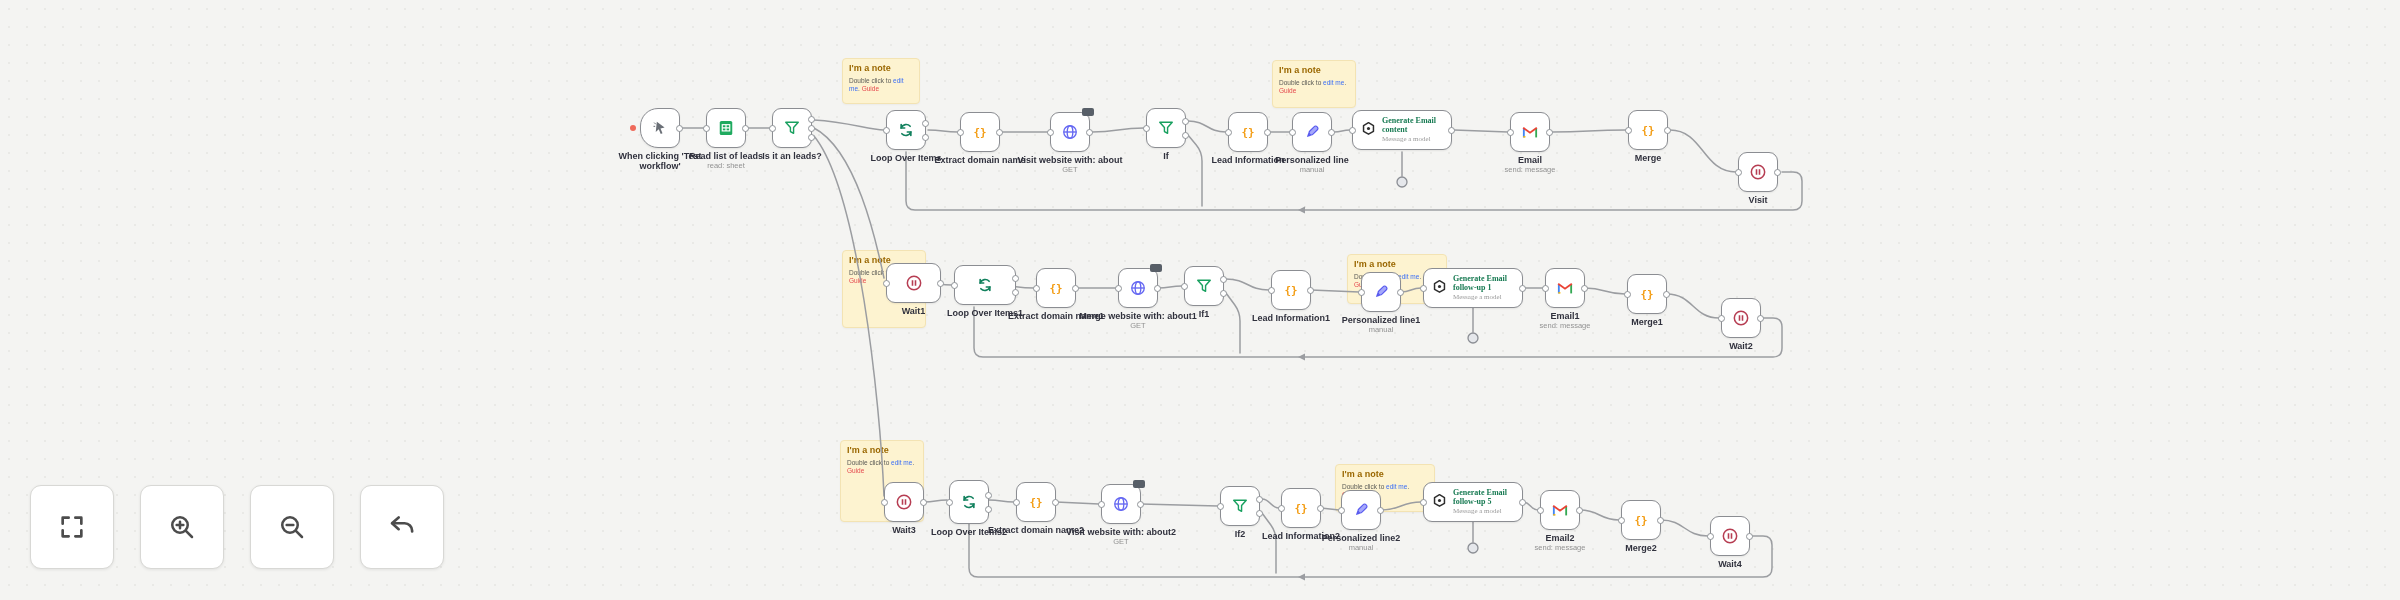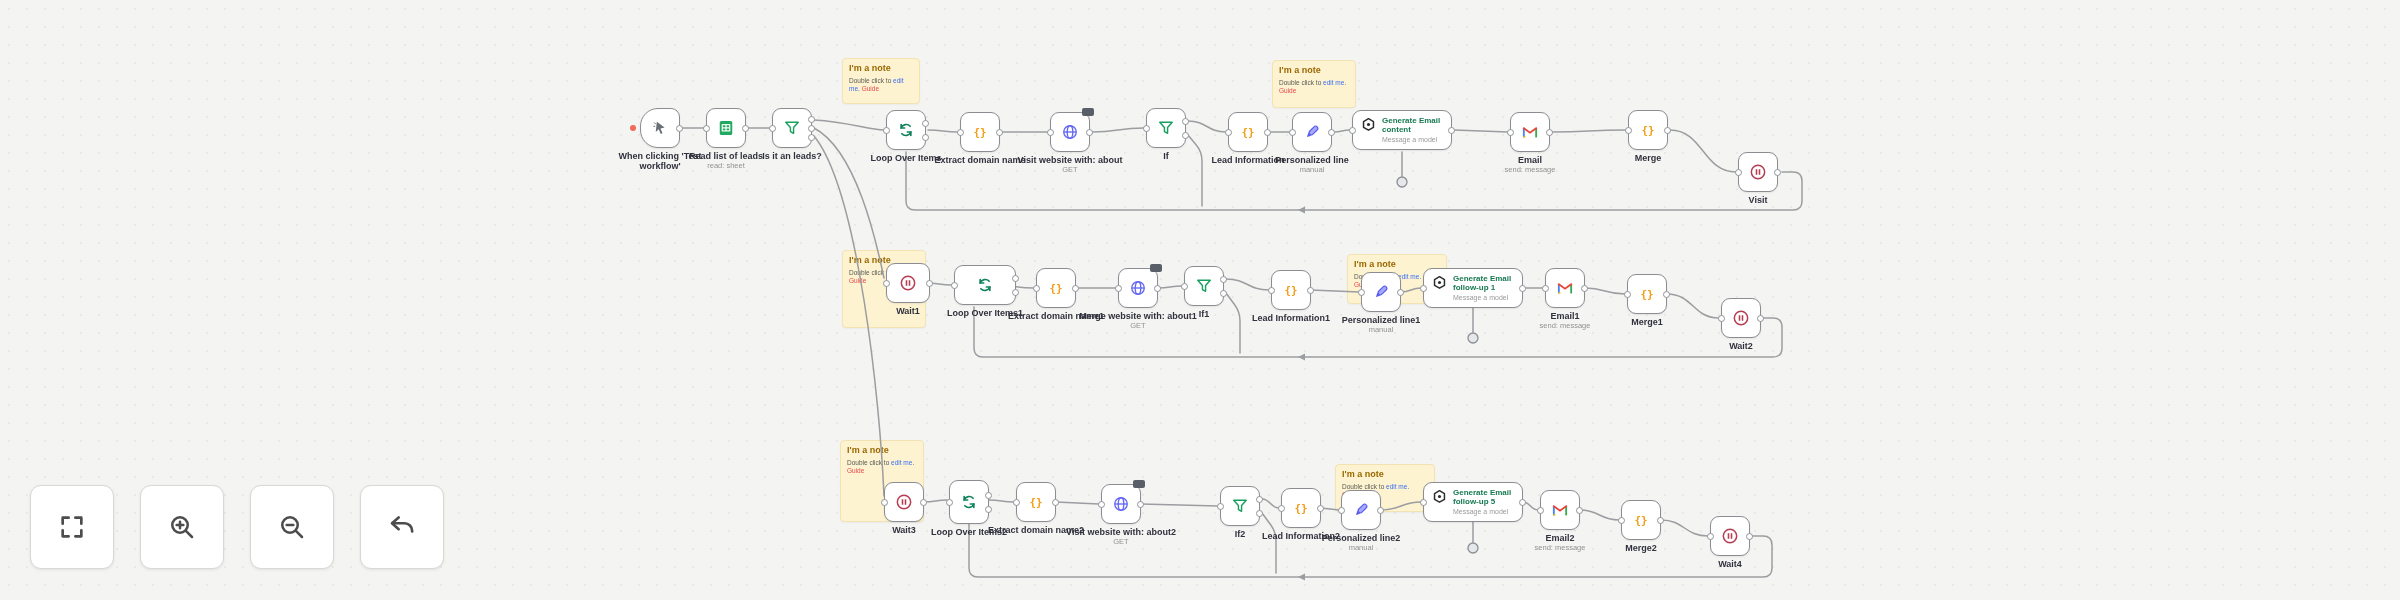--- a/index.html
+++ b/index.html
@@ -12,21 +12,21 @@
   .sticky{position:absolute;z-index:1;background:#fdf3d0;border:1px solid #f3e3b3;
     border-radius:4px;padding:5px 6px;box-shadow:0 1px 2px rgba(0,0,0,.04);box-sizing:border-box;}
   .sticky .st{font-size:9px;font-weight:bold;color:#9a6700;line-height:1.1;margin-bottom:3px;}
   .sticky .sb{font-size:6.5px;line-height:1.25;}
   .c-dark{color:#5a5a55}.c-blue{color:#3b6ef6}.c-red{color:#e5484d}
   .node{position:absolute;z-index:3;background:#fff;border:1.5px solid #8b8d92;
     border-radius:9px;box-shadow:0 1px 2px rgba(0,0,0,.07);box-sizing:border-box;
     display:flex;align-items:center;justify-content:center;}
   .node.trigger{border-radius:18px 9px 9px 18px;}
   .node.wide{justify-content:flex-start;}
-  .wbody{display:flex;align-items:flex-start;gap:5px;padding:0 7px;}
+  .wbody{display:flex;align-items:center;gap:5px;padding:0 7px;font-family:Liberation Serif, serif;}
   .wtxt{display:flex;flex-direction:column;}
   .wtitle{font-size:8px;font-weight:bold;color:#177a52;line-height:1.2;white-space:nowrap;}
   .wsub{font-size:7px;color:#9a9a9a;line-height:1.3;white-space:nowrap;}
   .nlabel{position:absolute;top:100%;margin-top:4px;left:50%;transform:translateX(-50%);
     width:118px;text-align:center;font-size:9px;font-weight:bold;color:#30313d;line-height:1.15;}
   .nsub{font-size:7.5px;color:#929292;font-weight:normal;margin-top:1px;}
   .port{position:absolute;width:7px;height:7px;border-radius:50%;background:#fff;
     border:1.3px solid #8f9398;box-sizing:border-box;z-index:4;}
   .badge{position:absolute;right:-5px;top:-5px;width:12px;height:8px;border-radius:2px;
     background:#585f68;z-index:5;}
@@ -295,21 +295,21 @@
           <circle cx="12" cy="12" r="8" fill="none" stroke="#b63d52" stroke-width="1.8"></circle>
           <path d="M10.2 8.8 v6.4 M13.8 8.8 v6.4" stroke="#b63d52" stroke-width="1.9"></path>
         </svg>
       </span>
       <div class="port" style="left: -4px; top: calc(50% - 3.5px);"></div>
       <div class="port" style="right: -4px; top: calc(50% - 3.5px);"></div>
       <div class="nlabel">
         <div>Visit</div>
       </div>
     </div>
-    <div class="node" style="left: 886px; top: 263px; width: 44px; height: 40px;">
+    <div class="node" style="left: 886px; top: 263px; width: 55px; height: 40px;">
       <span style="display: flex; align-items: center; justify-content: center;">
         <svg width="20" height="20" viewBox="0 0 24 24">
           <circle cx="12" cy="12" r="8" fill="none" stroke="#b63d52" stroke-width="1.8"></circle>
           <path d="M10.2 8.8 v6.4 M13.8 8.8 v6.4" stroke="#b63d52" stroke-width="1.9"></path>
         </svg>
       </span>
       <div class="port" style="left: -4px; top: calc(50% - 3.5px);"></div>
       <div class="port" style="right: -4px; top: calc(50% - 3.5px);"></div>
       <div class="nlabel">
         <div>Wait1</div>

